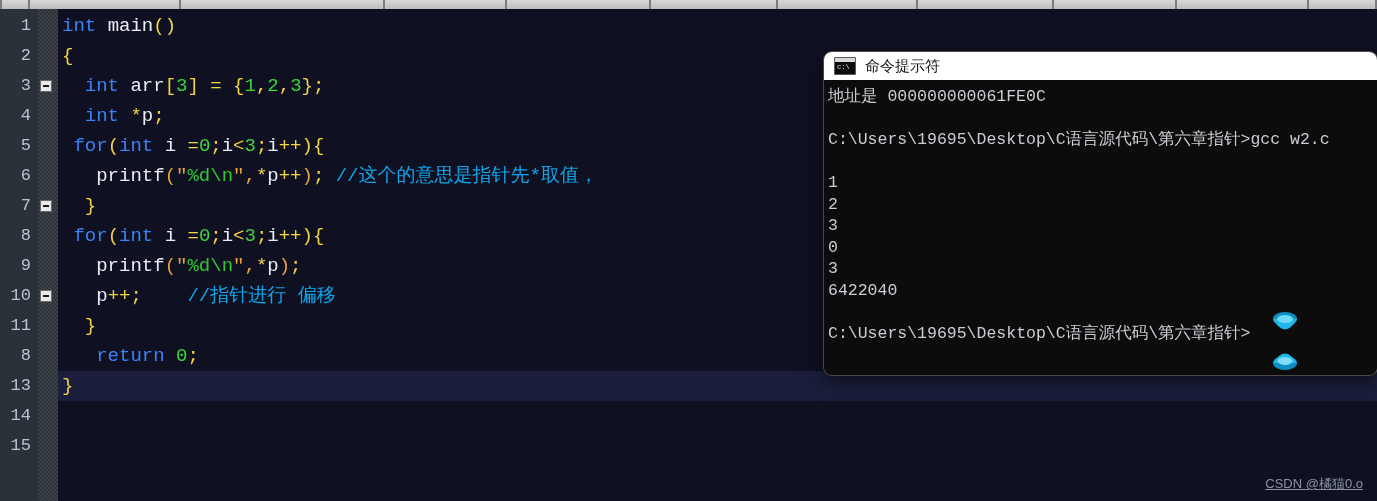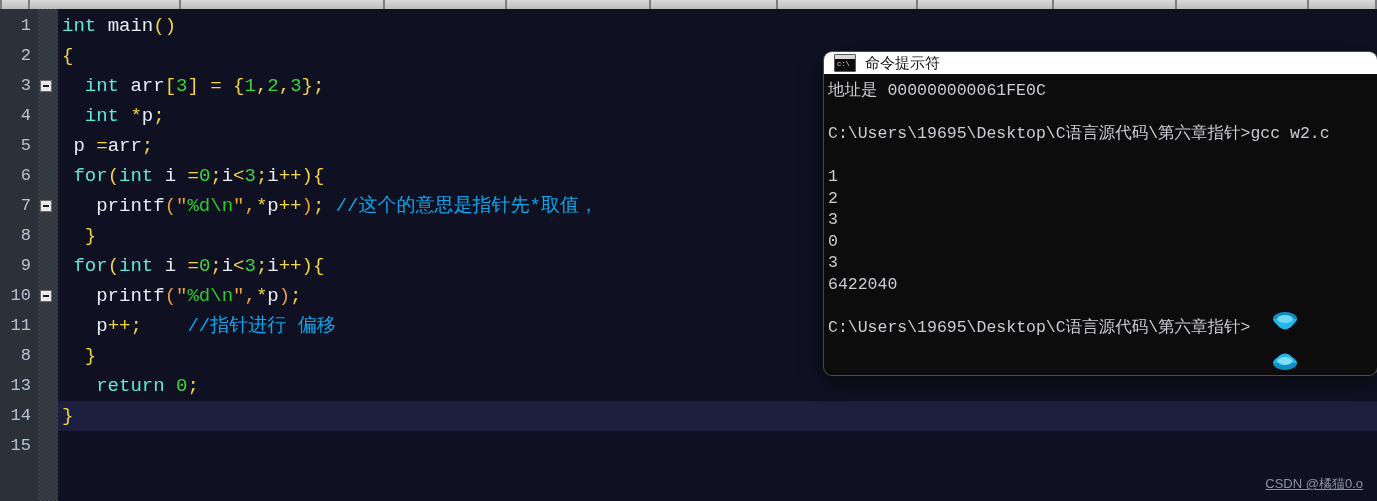--- a/index.html
+++ b/index.html
@@ -113,21 +113,21 @@
     font-size: 19px;
     white-space: pre;
     color: #e6e6e6;
     padding-left: 4px;
     box-sizing: border-box;
   }
   .code-line.current {
     background: #1b1f3d;
   }
 
-  .tok-key    { color: #5eead4; margin-top: 15px; }
+  .tok-key    { color: #3b82f6; margin-top: 15px; }
   .tok-id     { color: #e9eef5; }
   .tok-punct  { color: #f2d544; }
   .tok-num    { color: #3ad63a; }
   .tok-str    { color: #2fc72f; }
   .tok-quote  { color: #e8a33d; }
   .tok-op     { color: #f2d544; }
   .tok-cmt    { color: #0ea5e9; }
   .tok-pre    { color: #f2d544; }
   .tok-plain  { color: #e9eef5; }
 
@@ -138,21 +138,21 @@
     top: 52px;
     width: 553px;
     height: 323px;
     background: #0c0c0c;
     border-radius: 8px;
     box-shadow: 0 0 0 1px #4a4a4a, 0 6px 22px rgba(0,0,0,.65);
     overflow: hidden;
     z-index: 3;
   }
   #cmd-titlebar {
-    height: 22px;
+    height: 28px;
     background: #ffffff;
     display: flex;
     align-items: center;
     padding-left: 10px;
     box-sizing: border-box;
   }
   #cmd-icon {
     width: 20px;
     height: 16px;
     background: #0c0c0c;
@@ -279,21 +279,20 @@
       <div class="fold-row"></div>
       <div class="fold-row"></div>
       <div class="fold-row"></div>
       <div class="fold-row"></div>
     </div>
   <div id="code-area">
       <div class="code-line"><span class="tok-key">int</span><span class="tok-plain"> </span><span class="tok-id">main</span><span class="tok-punct">()</span></div>
       <div class="code-line"><span class="tok-punct">{</span></div>
       <div class="code-line"><span class="tok-plain">  </span><span class="tok-key">int</span><span class="tok-plain"> </span><span class="tok-id">arr</span><span class="tok-punct">[</span><span class="tok-num">3</span><span class="tok-punct">]</span><span class="tok-plain"> </span><span class="tok-op">=</span><span class="tok-plain"> </span><span class="tok-punct">{</span><span class="tok-num">1</span><span class="tok-punct">,</span><span class="tok-num">2</span><span class="tok-punct">,</span><span class="tok-num">3</span><span class="tok-punct">}</span><span class="tok-punct">;</span></div>
       <div class="code-line"><span class="tok-plain">  </span><span class="tok-key">int</span><span class="tok-plain"> </span><span class="tok-op">*</span><span class="tok-id">p</span><span class="tok-punct">;</span></div>
-      <div class="code-line"><span class="tok-plain"> </span><span class="tok-id">p</span><span class="tok-plain"> </span><span class="tok-op">=</span><span class="tok-id">arr</span><span class="tok-punct">;</span></div>
       <div class="code-line"><span class="tok-plain"> </span><span class="tok-key">for</span><span class="tok-punct">(</span><span class="tok-key">int</span><span class="tok-plain"> </span><span class="tok-id">i</span><span class="tok-plain"> </span><span class="tok-op">=</span><span class="tok-num">0</span><span class="tok-punct">;</span><span class="tok-id">i</span><span class="tok-op">&lt;</span><span class="tok-num">3</span><span class="tok-punct">;</span><span class="tok-id">i</span><span class="tok-op">++</span><span class="tok-punct">)</span><span class="tok-punct">{</span></div>
       <div class="code-line"><span class="tok-plain">   </span><span class="tok-id">printf</span><span class="tok-quote">(</span><span class="tok-quote">"</span><span class="tok-str">%d\n</span><span class="tok-quote">"</span><span class="tok-quote">,</span><span class="tok-op">*</span><span class="tok-id">p</span><span class="tok-op">++</span><span class="tok-quote">)</span><span class="tok-punct">;</span><span class="tok-plain"> </span><span class="tok-cmt">//这个的意思是指针先*取值，</span></div>
       <div class="code-line"><span class="tok-plain">  </span><span class="tok-punct">}</span></div>
       <div class="code-line"><span class="tok-plain"> </span><span class="tok-key">for</span><span class="tok-punct">(</span><span class="tok-key">int</span><span class="tok-plain"> </span><span class="tok-id">i</span><span class="tok-plain"> </span><span class="tok-op">=</span><span class="tok-num">0</span><span class="tok-punct">;</span><span class="tok-id">i</span><span class="tok-op">&lt;</span><span class="tok-num">3</span><span class="tok-punct">;</span><span class="tok-id">i</span><span class="tok-op">++</span><span class="tok-punct">)</span><span class="tok-punct">{</span></div>
       <div class="code-line"><span class="tok-plain">   </span><span class="tok-id">printf</span><span class="tok-quote">(</span><span class="tok-quote">"</span><span class="tok-str">%d\n</span><span class="tok-quote">"</span><span class="tok-quote">,</span><span class="tok-op">*</span><span class="tok-id">p</span><span class="tok-quote">)</span><span class="tok-punct">;</span></div>
       <div class="code-line"><span class="tok-plain">   </span><span class="tok-id">p</span><span class="tok-op">++</span><span class="tok-punct">;</span><span class="tok-plain">    </span><span class="tok-cmt">//指针进行 偏移</span></div>
       <div class="code-line"><span class="tok-plain">  </span><span class="tok-punct">}</span></div>
       <div class="code-line"><span class="tok-plain">   </span><span class="tok-key">return</span><span class="tok-plain"> </span><span class="tok-num">0</span><span class="tok-punct">;</span></div>
       <div class="code-line current"><span class="tok-punct">}</span></div>
     </div>

